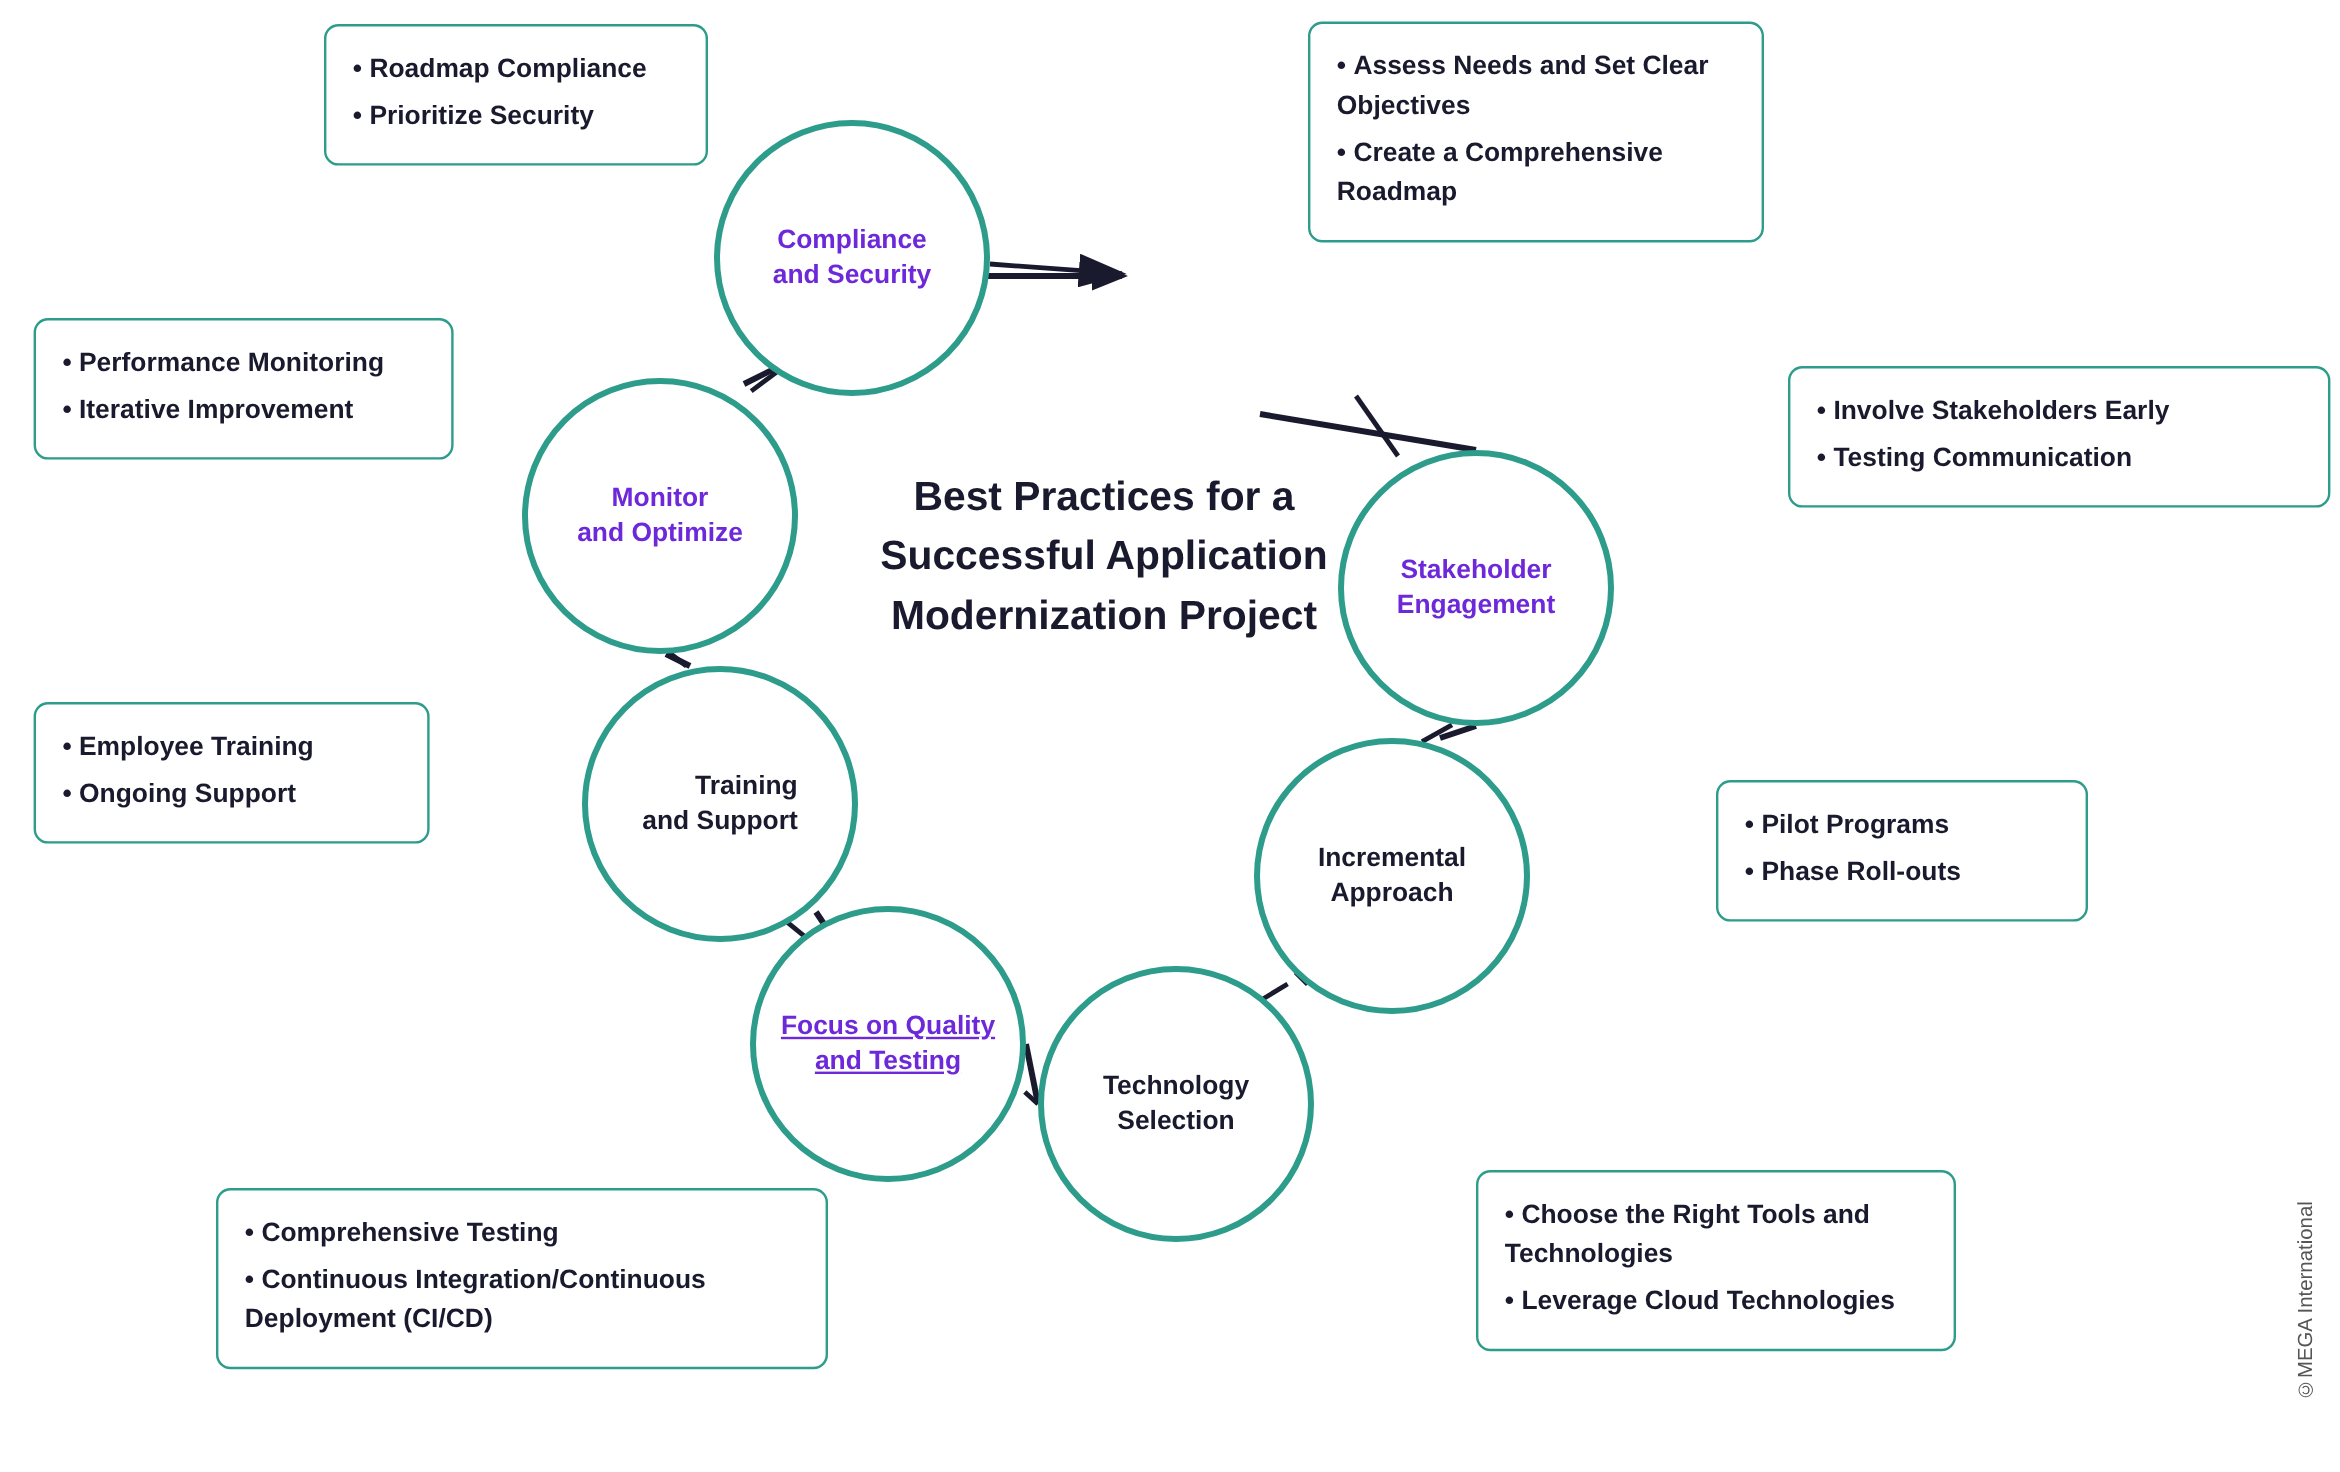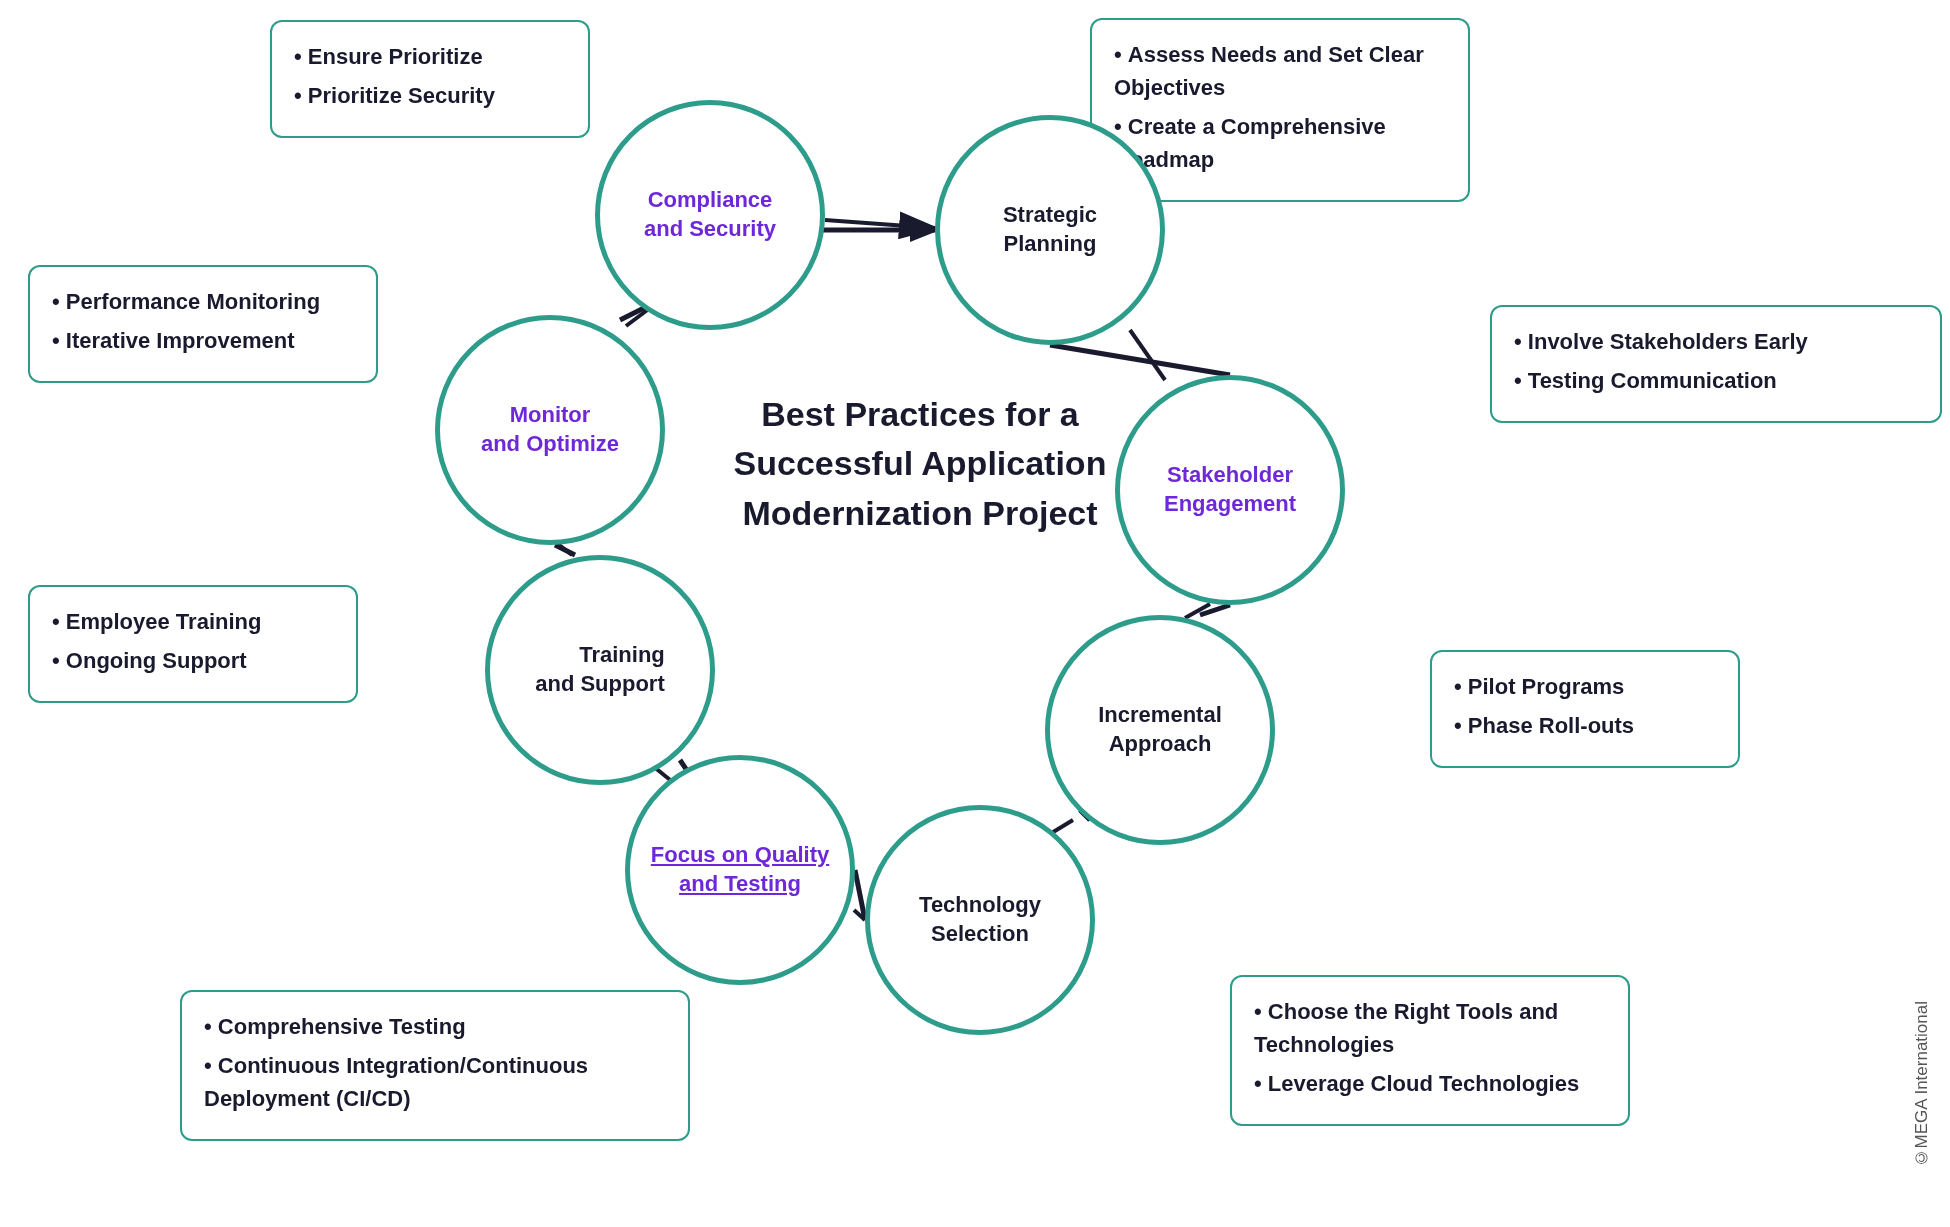--- a/index.html
+++ b/index.html
@@ -139,21 +139,21 @@
 
     <line x1="680" y1="788" x2="648" y2="762" stroke="#1a1a2e" stroke-width="4"></line>
 
     <line x1="572" y1="555" x2="558" y2="544" stroke="#1a1a2e" stroke-width="4"></line>
 
     <line x1="626" y1="326" x2="650" y2="308" stroke="#1a1a2e" stroke-width="4"></line>
   </svg>
 
   <div class="info-box" style="left:270px;top:20px;width:320px;">
     <ul>
-      <li>Ensure Prioritize</li>
+      <li>Roadmap Compliance</li>
       <li>Prioritize Security</li>
     </ul>
   </div>
 
   <div class="info-box" style="left:1090px;top:18px;width:380px;">
     <ul>
       <li>Assess Needs and Set Clear Objectives</li>
       <li>Create a Comprehensive Roadmap</li>
     </ul>
   </div>
@@ -193,23 +193,20 @@
     </ul>
   </div>
 
   <div class="info-box" style="left:28px;top:265px;width:350px;">
     <ul>
       <li>Performance Monitoring</li>
       <li>Iterative Improvement</li>
     </ul>
   </div>
 
-  <div class="node-circle active" style="left:935px;top:115px;width:230px;height:230px;">
-    <span style="display:block;">Strategic<br>Planning</span>
-  </div>
 
   <div class="node-circle muted" style="left:1115px;top:375px;width:230px;height:230px;">
     <span style="display:block;">Stakeholder<br>Engagement</span>
   </div>
 
   <div class="node-circle active" style="left:1045px;top:615px;width:230px;height:230px;">
     <span style="display:block;">Incremental<br>Approach</span>
   </div>
 
   <div class="node-circle active" style="left:865px;top:805px;width:230px;height:230px;">

